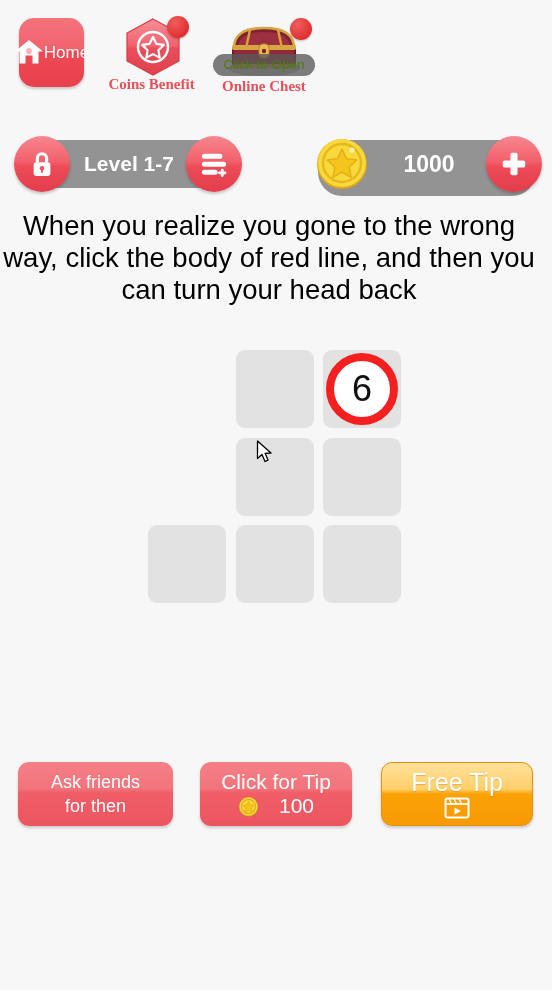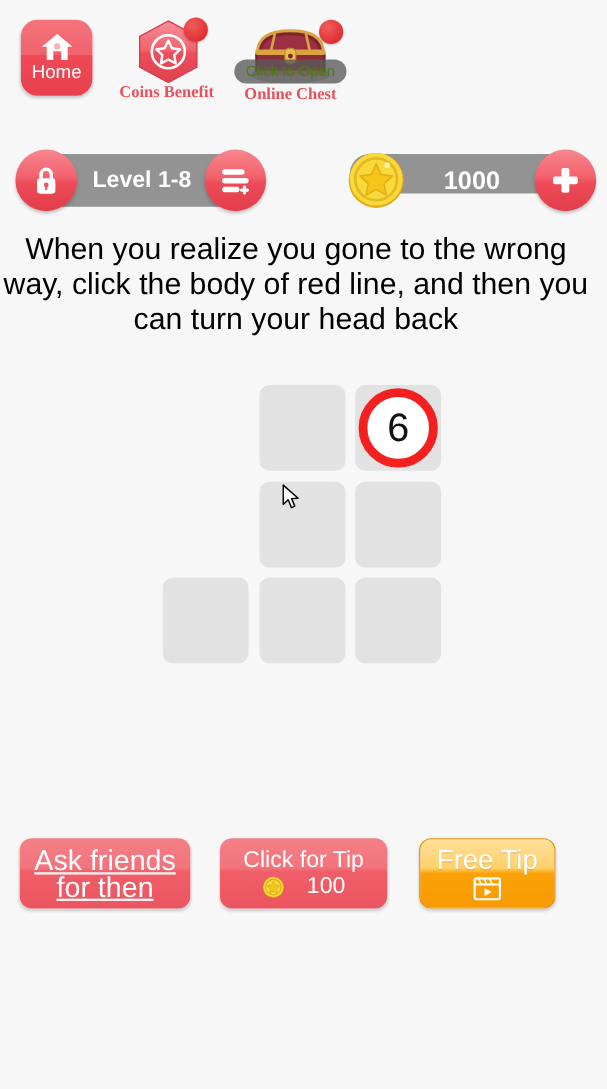--- a/index.html
+++ b/index.html
@@ -13,21 +13,21 @@
 
   
   .topnav { position: absolute; top: 0; left: 0; width: 552px; height: 108px; }
 
   .home-btn {
     position: absolute; left: 19px; top: 18px;
     width: 65px; height: 69px;
     border-radius: 15px;
     background: linear-gradient(#f5737c 0%, #f0636d 46%, #ef4a56 47%, #e8404d 100%);
     box-shadow: 0 2px 3px rgba(0,0,0,0.20);
-    display: flex; flex-direction: column;
+    display: flex; flex-direction: row;
     align-items: center; justify-content: center;
     cursor: pointer;
   }
   .home-btn .house { width: 30px; height: 26px; position: relative; margin-bottom: 1px; }
   .home-btn .house svg { display:block; }
   .home-btn .hlabel {
     color: #ffffff; font-size: 17px; line-height: 18px;
     font-family: "Liberation Sans", sans-serif;
   }
 
@@ -89,21 +89,21 @@
     position: absolute; right: -4px; top: -4px;
     width: 56px; height: 56px; border-radius: 50%;
     background: linear-gradient(#f7868e 0%, #f2616c 45%, #ec4b57 55%, #e23d4a 100%);
     box-shadow: 0 2px 3px rgba(0,0,0,0.22);
     display: flex; align-items: center; justify-content: center;
     cursor: pointer;
   }
 
   .coin-bar {
     position: absolute; left: 318px; top: 140px;
-    width: 218px; height: 36px;
+    width: 218px; height: 56px;
     background: #939393; border-radius: 24px;
   }
   .coin-icon {
     position: absolute; left: -4px; top: -4px;
     width: 56px; height: 56px; cursor: pointer;
   }
   .coin-amount {
     position: absolute; left: 56px; top: 0; width: 110px; height: 48px;
     line-height: 48px; text-align: center;
     color: #ffffff; font-size: 23px; font-weight: bold;
@@ -154,26 +154,26 @@
     align-items: center; justify-content: center;
     color: #ffffff; text-align: center; cursor: pointer;
     box-shadow: 0 2px 3px rgba(0,0,0,0.18);
   }
   .btn-red {
     background: linear-gradient(#f58087 0%, #f2737b 42%, #ef5e68 48%, #ec5560 100%);
   }
   .btn-orange {
     background: linear-gradient(#ffd884 0%, #fdc košice 0%, #ffcf72 40%, #fb9f06 52%, #f79a05 100%);
   }
-  .btn-ask { left: 18px; width: 155px; font-size: 26px; line-height: 24px; text-decoration: underline; }
+  .btn-ask { left: 18px; width: 155px; font-size: 18px; line-height: 24px; }
   .btn-coins { left: 200px; width: 152px; }
   .btn-coins .l1 { font-size: 21px; line-height: 24px; }
   .btn-coins .l2 { font-size: 21px; line-height: 24px; display: flex; align-items: center; gap: 20px; }
   .mini-coin { width: 21px; height: 21px; display: inline-block; }
-  .btn-free { left: 381px; width: 124px; }
+  .btn-free { left: 381px; width: 152px; }
   .btn-free .l1 {
     font-size: 25px; line-height: 26px; color: #ffffff;
     text-shadow: 0 1px 1px rgba(180,110,0,0.35);
   }
   .video-ico { width: 26px; height: 22px; margin-top: 2px; }
 </style>
 </head>
 <body>
 
 <div class="topnav">
@@ -233,21 +233,21 @@
 
 <div class="level-bar">
   <div class="lock-btn">
     <svg viewBox="0 0 28 30" width="26" height="28">
       <rect x="5" y="13" width="18" height="15" rx="3" fill="#ffffff"></rect>
       <path d="M9 13 V9 a5 5 0 0 1 10 0 v4" fill="none" stroke="#ffffff" stroke-width="3.4"></path>
       <circle cx="14" cy="19.5" r="2.4" fill="#ee5561"></circle>
       <rect x="13" y="19.5" width="2" height="5" fill="#ee5561"></rect>
     </svg>
   </div>
-  <div class="level-text">Level 1-8</div>
+  <div class="level-text">Level 1-7</div>
   <div class="list-btn">
     <svg viewBox="0 0 30 28" width="28" height="26">
       <rect x="2" y="3" width="22" height="5.4" rx="2.7" fill="#ffffff"></rect>
       <rect x="2" y="11.6" width="26" height="5.4" rx="2.7" fill="#ffffff"></rect>
       <rect x="2" y="20.2" width="17" height="5.4" rx="2.7" fill="#ffffff"></rect>
       <rect x="22.4" y="19" width="3" height="9" rx="1.5" fill="#ffffff"></rect>
       <rect x="19.4" y="22" width="9" height="3" rx="1.5" fill="#ffffff"></rect>
     </svg>
   </div>
 </div>

